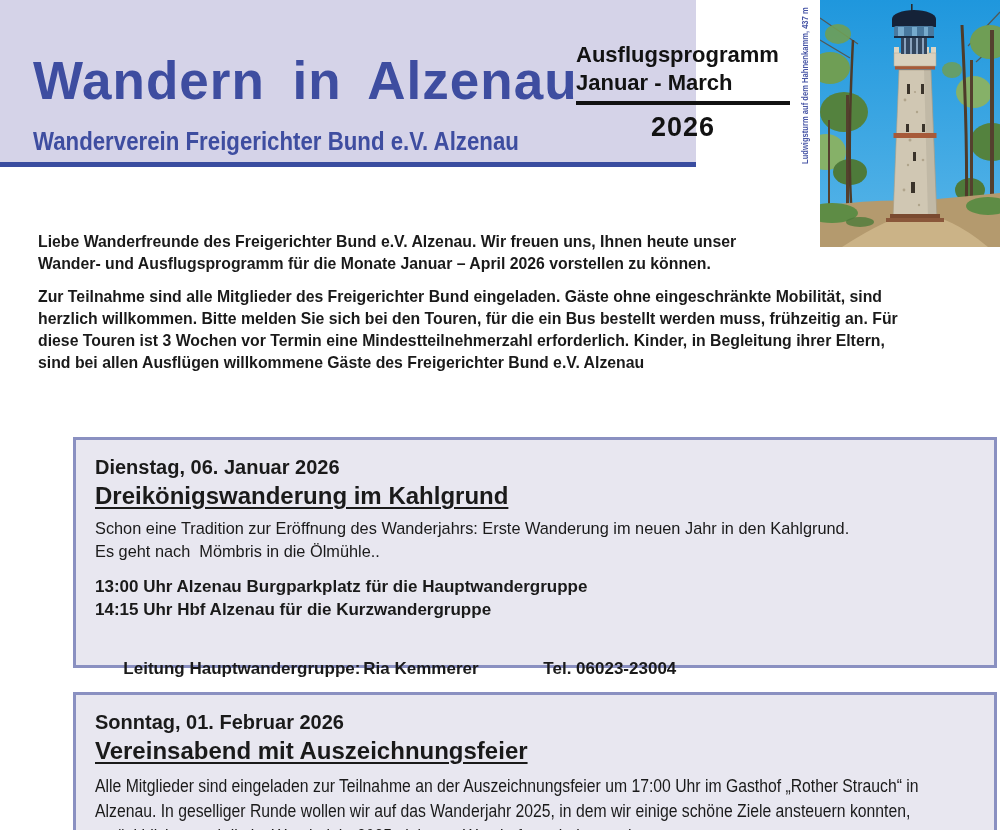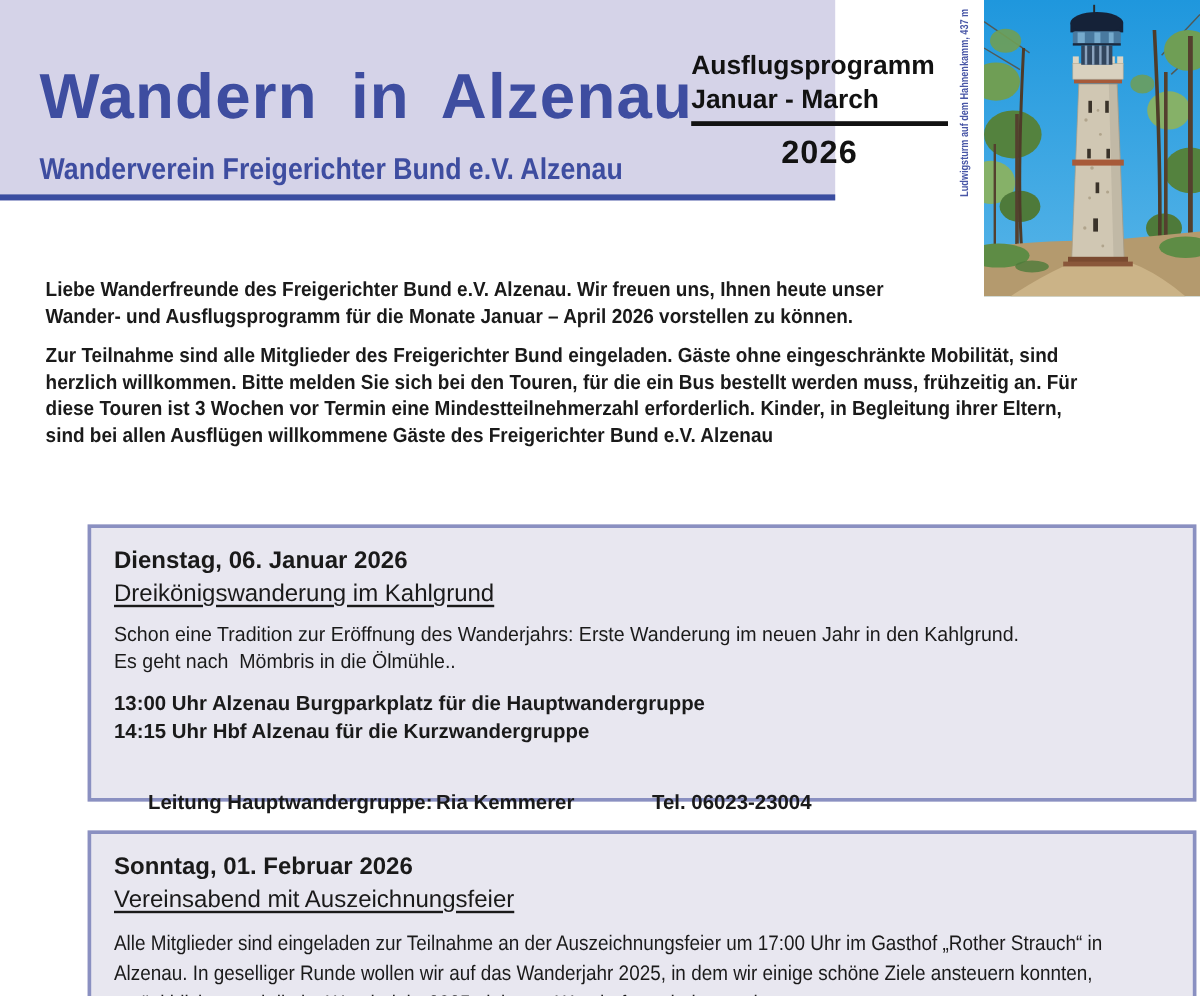--- a/index.html
+++ b/index.html
@@ -63,21 +63,21 @@
     position:absolute; left:38px; width:924px;
     background:#e8e7f0; border:3px solid #8a90c1;
     padding:14px 0 0 19px;
     margin-left:35px;
   }
   .event-box.first  { top:437px; height:231px; }
   .event-box.second { top:692px; height:212px; }
 
   .ev-date  { font-size:20px; font-weight:bold; line-height:27px; white-space:pre; }
   .ev-title {
-    font-size:20px; font-weight:normal; line-height:29px; white-space:pre;
+    font-size:24px; font-weight:bold; line-height:29px; white-space:pre;
     text-decoration:underline; text-decoration-thickness:2px; text-underline-offset:3px;
   }
   .ev-desc { margin-top:7px; }
   .ev-desc .line {
     font-size:17px; line-height:23px; white-space:pre;
     transform:scaleX(0.96); transform-origin:left center;
   }
   .ev-desc.condensed { margin-top:9px; }
   .ev-desc.condensed .line {
     font-size:17.5px; line-height:25px;

